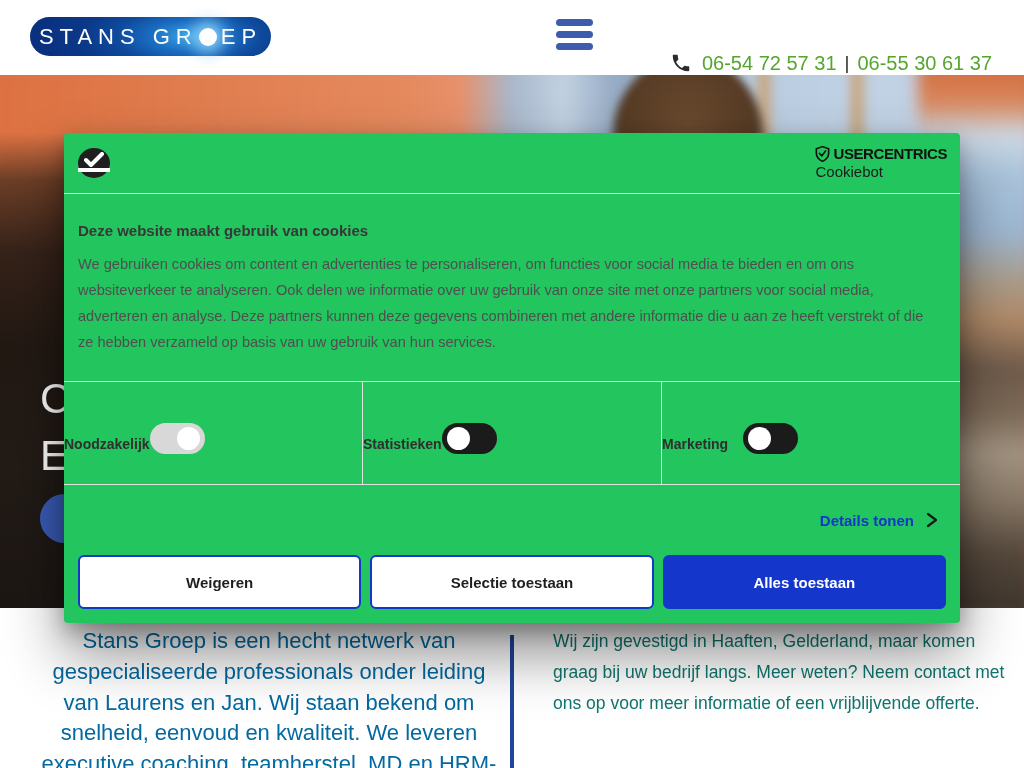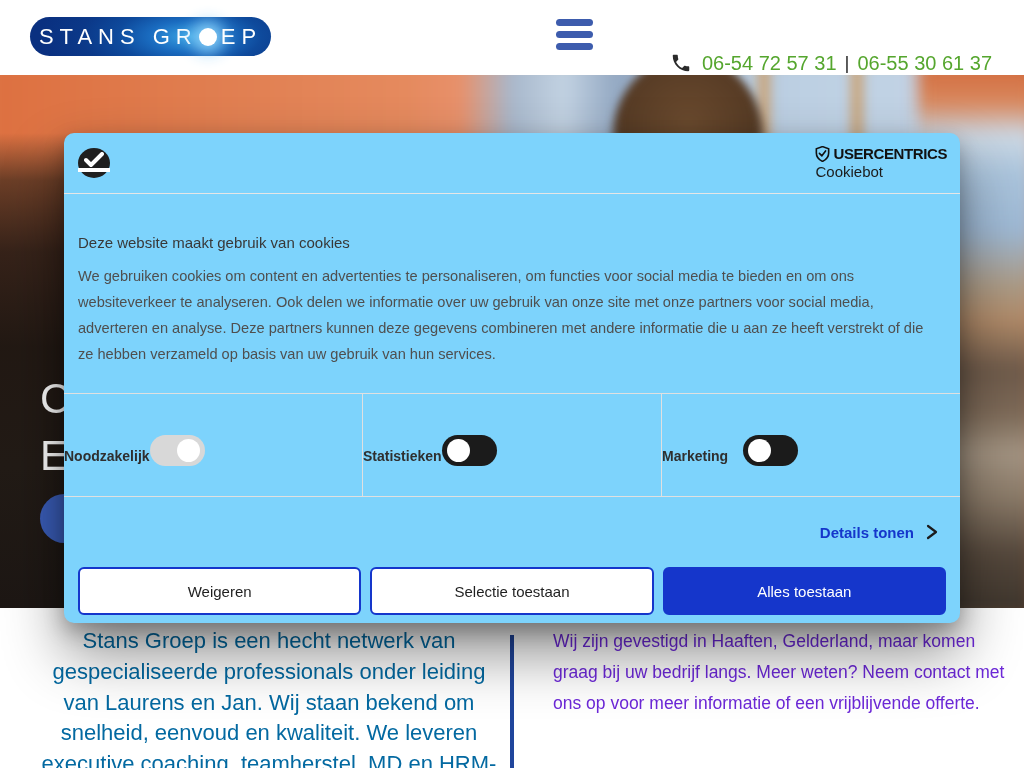--- a/index.html
+++ b/index.html
@@ -82,31 +82,31 @@
   .content-section {
     position: absolute; top: 608px; left: 0; width: 1024px; height: 160px;
     background: #ffffff; z-index: 3;
   }
   .col-left {
     position: absolute; left: 38px; top: 18px; width: 462px;
     font-size: 22px; line-height: 30.8px; color: #0369a1; text-align: center;
   }
   .col-right {
     position: absolute; left: 553px; top: 18px; width: 452px;
-    font-size: 17.5px; line-height: 30.8px; color: #6d28d9;
+    font-size: 17.5px; line-height: 30.8px; color: #0f766e;
   }
   .col-divider {
     position: absolute; left: 510px; top: 27px; width: 4px; height: 133px;
     background: #20459c;
   }
 
   
   .cookie-dialog {
     position: absolute; left: 64px; top: 133px; width: 896px; height: 490px;
-    background: #7dd3fc; border-radius: 10px; z-index: 20;
+    background: #22c55e; border-radius: 4px; z-index: 20;
     box-shadow: 0 30px 60px rgba(0,0,0,0.45), 0 8px 20px rgba(0,0,0,0.25);
     overflow: hidden;
   }
   .cd-header {
     height: 61px; border-bottom: 1px solid #e6e6e6;
     display: flex; align-items: center; justify-content: space-between;
     padding: 0 13px 0 14px;
   }
   .cb-logo { position: relative; width: 32px; height: 30px; }
   .cb-logo .disc {
@@ -115,21 +115,21 @@
   .cb-logo .stripe {
     position: absolute; left: 0; right: 0; bottom: 6px; height: 4px; background: #ffffff;
   }
   .cb-logo svg { position: absolute; left: 6px; top: 4px; }
   .uc-brand { text-align: left; line-height: 1.1; cursor: pointer; }
   .uc-top { display: flex; align-items: center; gap: 3px; }
   .uc-name { font-weight: 700; font-size: 15px; letter-spacing: -0.4px; color: #111; }
   .uc-sub { font-size: 15px; color: #1b1b1b; margin-top: 1px; }
 
   .cd-title {
-    margin: 40px 26px 0 14px; font-size: 15px; font-weight: 400; color: #383838;
+    margin: 28px 26px 0 14px; font-size: 15px; font-weight: 700; color: #383838;
   }
   .cd-body {
     margin: 12px 26px 0 14px; font-size: 14.6px; line-height: 26px; color: #4f4f4f;
   }
 
   .cd-consent { margin-top: 26px; border-top: 1px solid #e0e0e0; border-bottom: 1px solid #e0e0e0; height: 104px; display: flex; }
   .cd-cat { flex: 1 1 0; border-right: 1px solid #e0e0e0; display: flex; flex-direction: row; align-items: center; }
   .cd-cat:last-child { border-right: none; gap: 15px; }
   .cd-cat .cat-label { margin-top: 22px; font-size: 14px; font-weight: 700; color: #2f2f2f; }
   .toggle { margin-top: 11px; width: 55px; height: 31px; border-radius: 16px; position: relative; cursor: pointer; }
@@ -141,21 +141,21 @@
 
   .cd-details {
     height: 70px; display: flex; align-items: center; justify-content: flex-end;
     padding-right: 22px; gap: 12px;
   }
   .details-link { color: #1536cb; font-size: 15px; font-weight: 700; cursor: pointer; }
   .details-chevron { display: flex; align-items: center; cursor: pointer; }
 
   .cd-buttons { display: flex; gap: 9px; padding: 0 14px; }
   .cd-btn {
-    flex: 1 1 0; height: 48px; border-radius: 6px; font-size: 15px; font-weight: 400;
+    flex: 1 1 0; height: 54px; border-radius: 6px; font-size: 15px; font-weight: 700;
     display: flex; align-items: center; justify-content: center; cursor: pointer;
     font-family: "Liberation Sans", sans-serif;
   }
   .cd-btn.outline { background: #ffffff; border: 2px solid #1536cb; color: #1f1f1f; }
   .cd-btn.solid { background: #1536cb; border: 2px solid #1536cb; color: #ffffff; }
 </style>
 </head>
 <body>
 
 <div class="hero">

